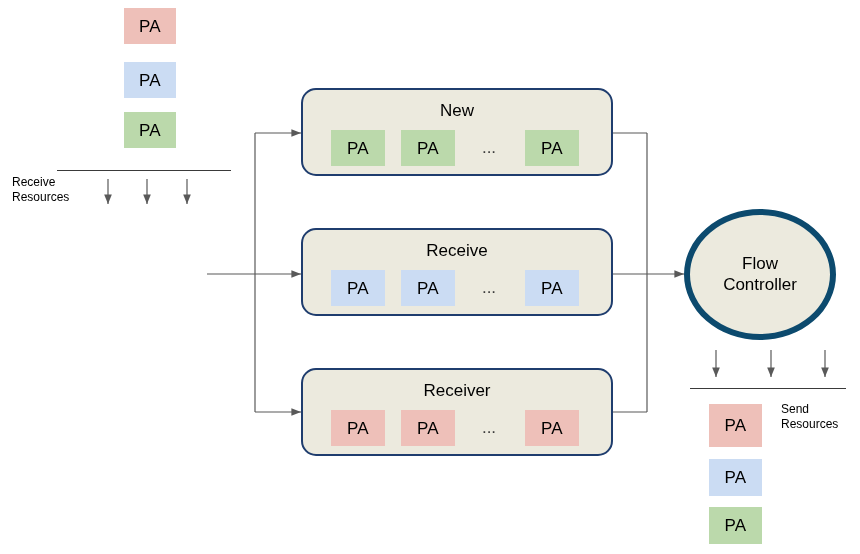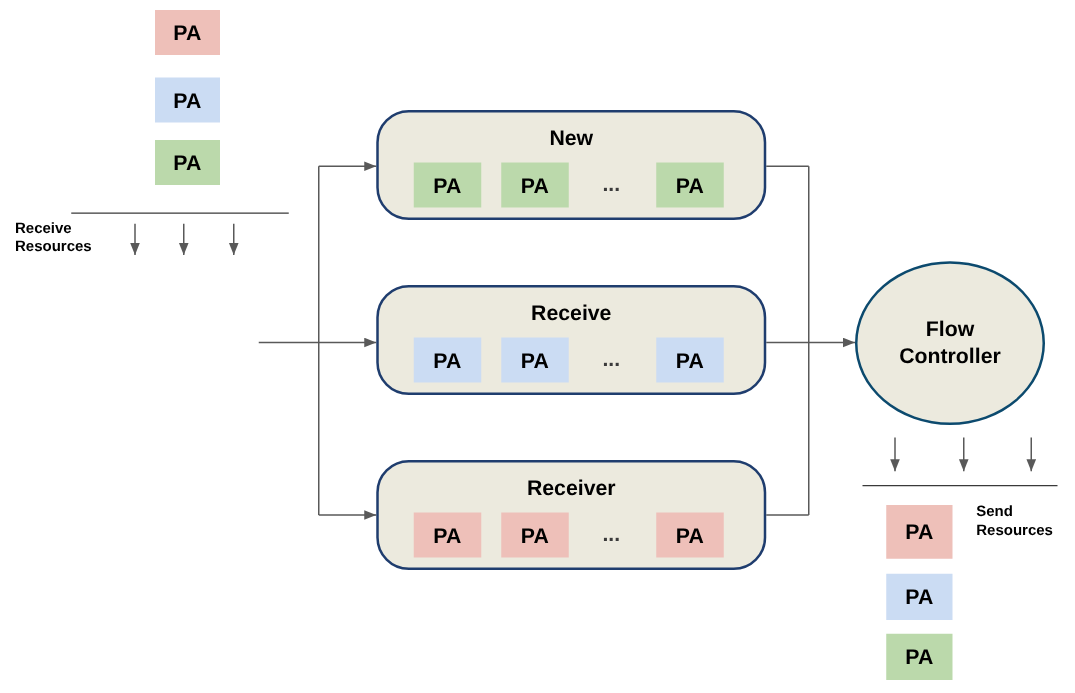--- a/index.html
+++ b/index.html
@@ -10,21 +10,20 @@
   body {
     font-family: "Liberation Sans", sans-serif;
     color: #000000;
   }
   #canvas {
     position: relative;
     width: 860px;
     height: 554px;
     background: #ffffff;
     overflow: hidden;
-    font-weight: bold;
   }
   #wires {
     position: absolute;
     left: 0;
     top: 0;
     width: 860px;
     height: 554px;
     pointer-events: none;
   }
 
@@ -53,21 +52,21 @@
     align-items: center;
     justify-content: center;
     text-align: center;
     font-size: 18px;
     color: #000;
   }
   .group-box {
     position: absolute;
     background: #eceade;
     border: 2px solid #1f3d6e;
-    border-radius: 26px;
+    border-radius: 15px;
     box-sizing: border-box;
   }
   .group-title {
     position: absolute;
     left: 0;
     right: 0;
     top: 11px;
     text-align: center;
     font-size: 17px;
     color: #000;
@@ -84,21 +83,21 @@
     font-size: 17px;
     color: #3b3b3b;
     display: flex;
     align-items: center;
     justify-content: center;
   }
 
   .circle-node {
     position: absolute;
     background: #eceade;
-    border: 2px solid #0c4a6e;
+    border: 6px solid #0c4a6e;
     border-radius: 50%;
     box-sizing: border-box;
     display: flex;
     align-items: center;
     justify-content: center;
     text-align: center;
     font-size: 17px;
     line-height: 1.25;
     color: #000;
   }

